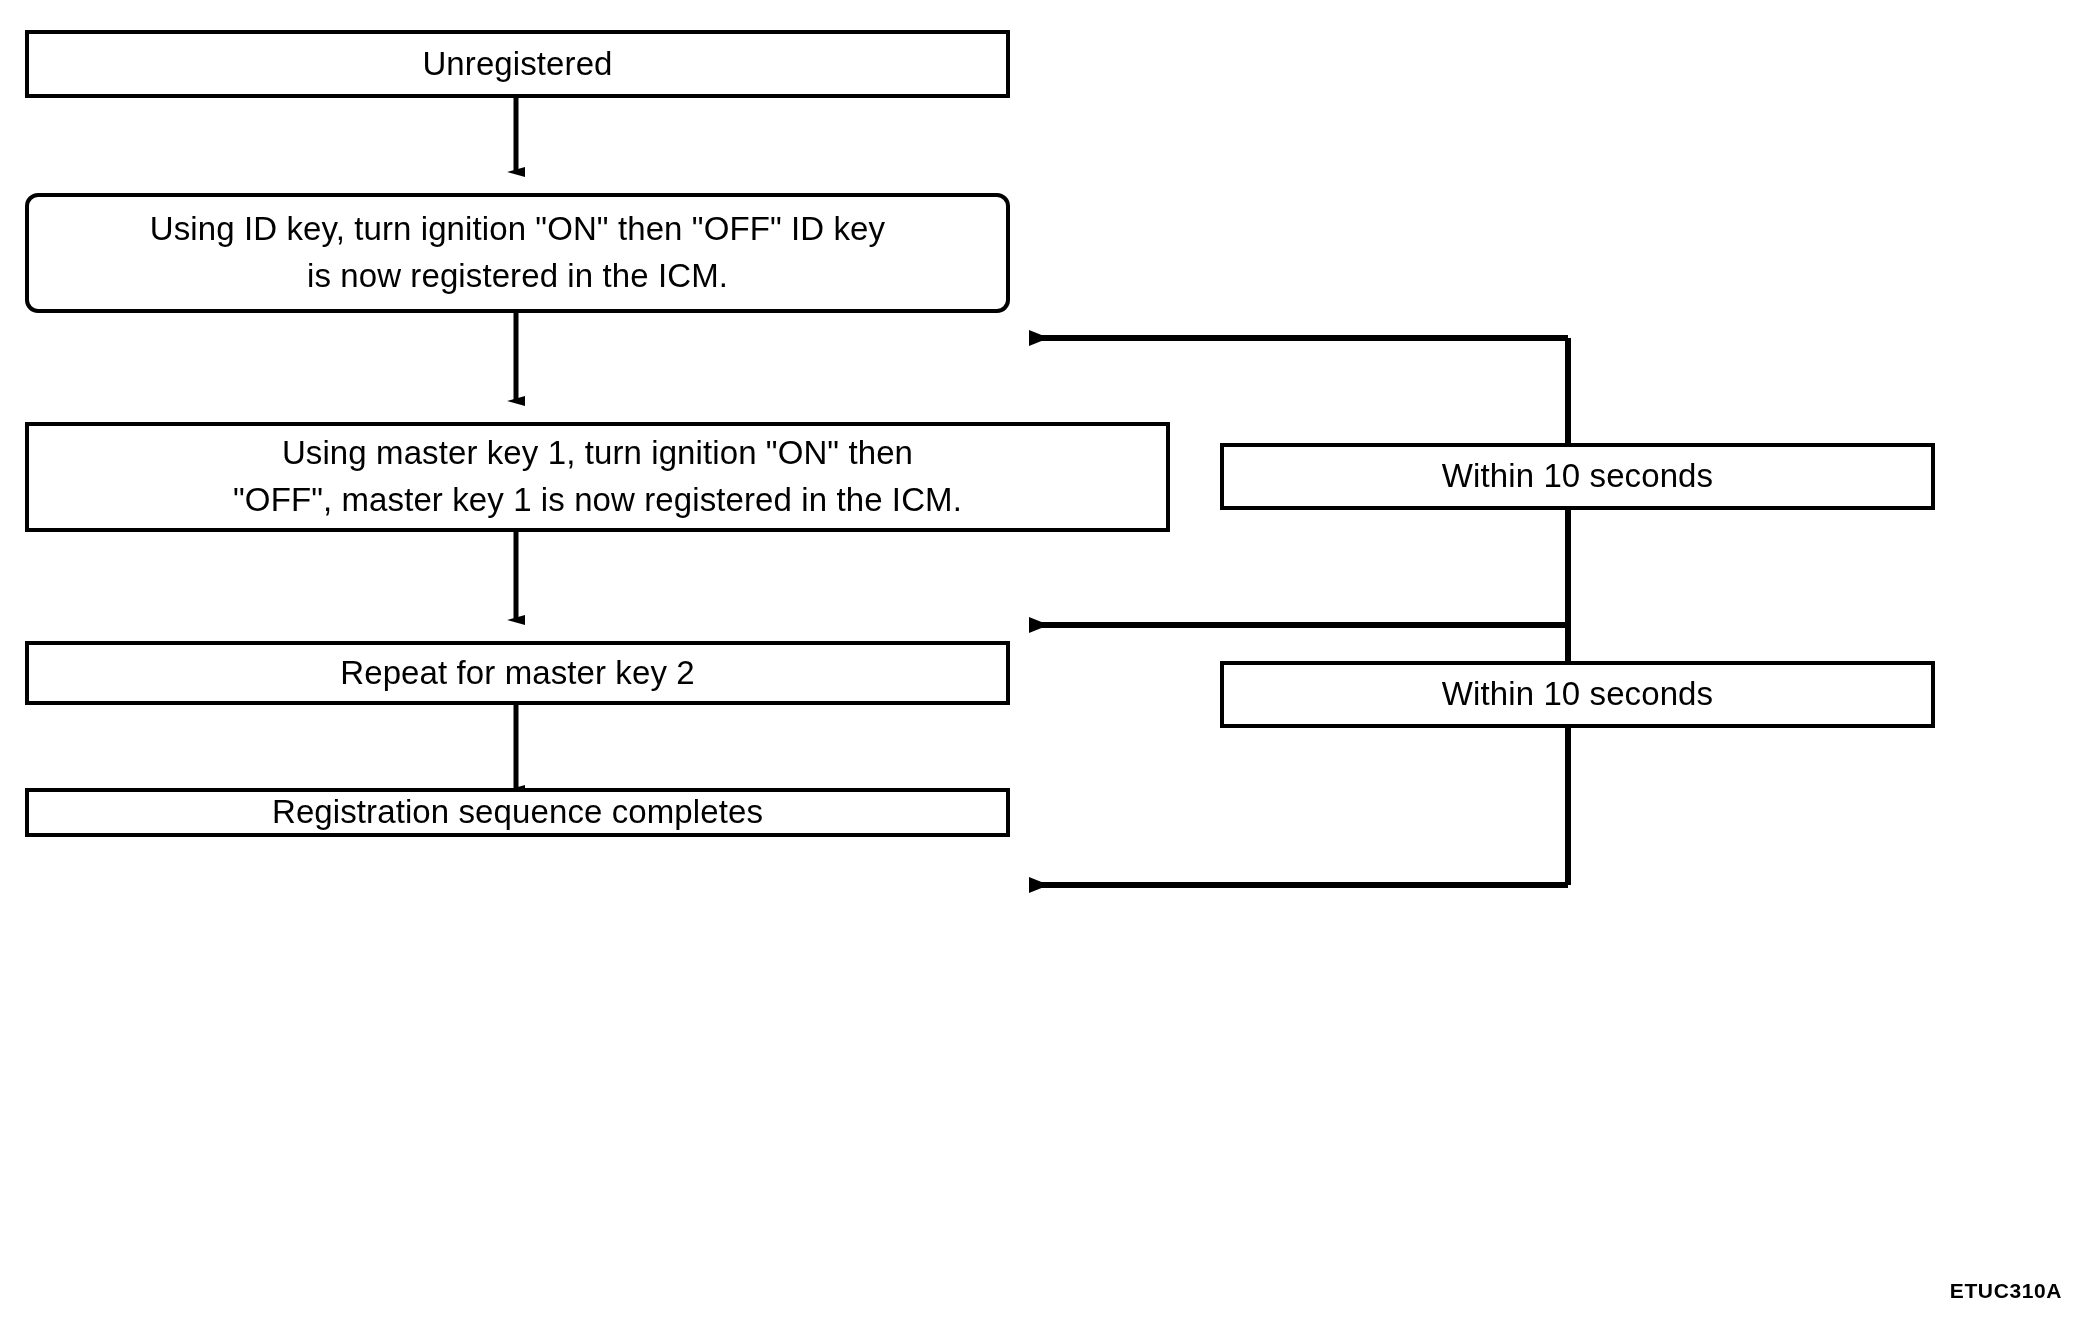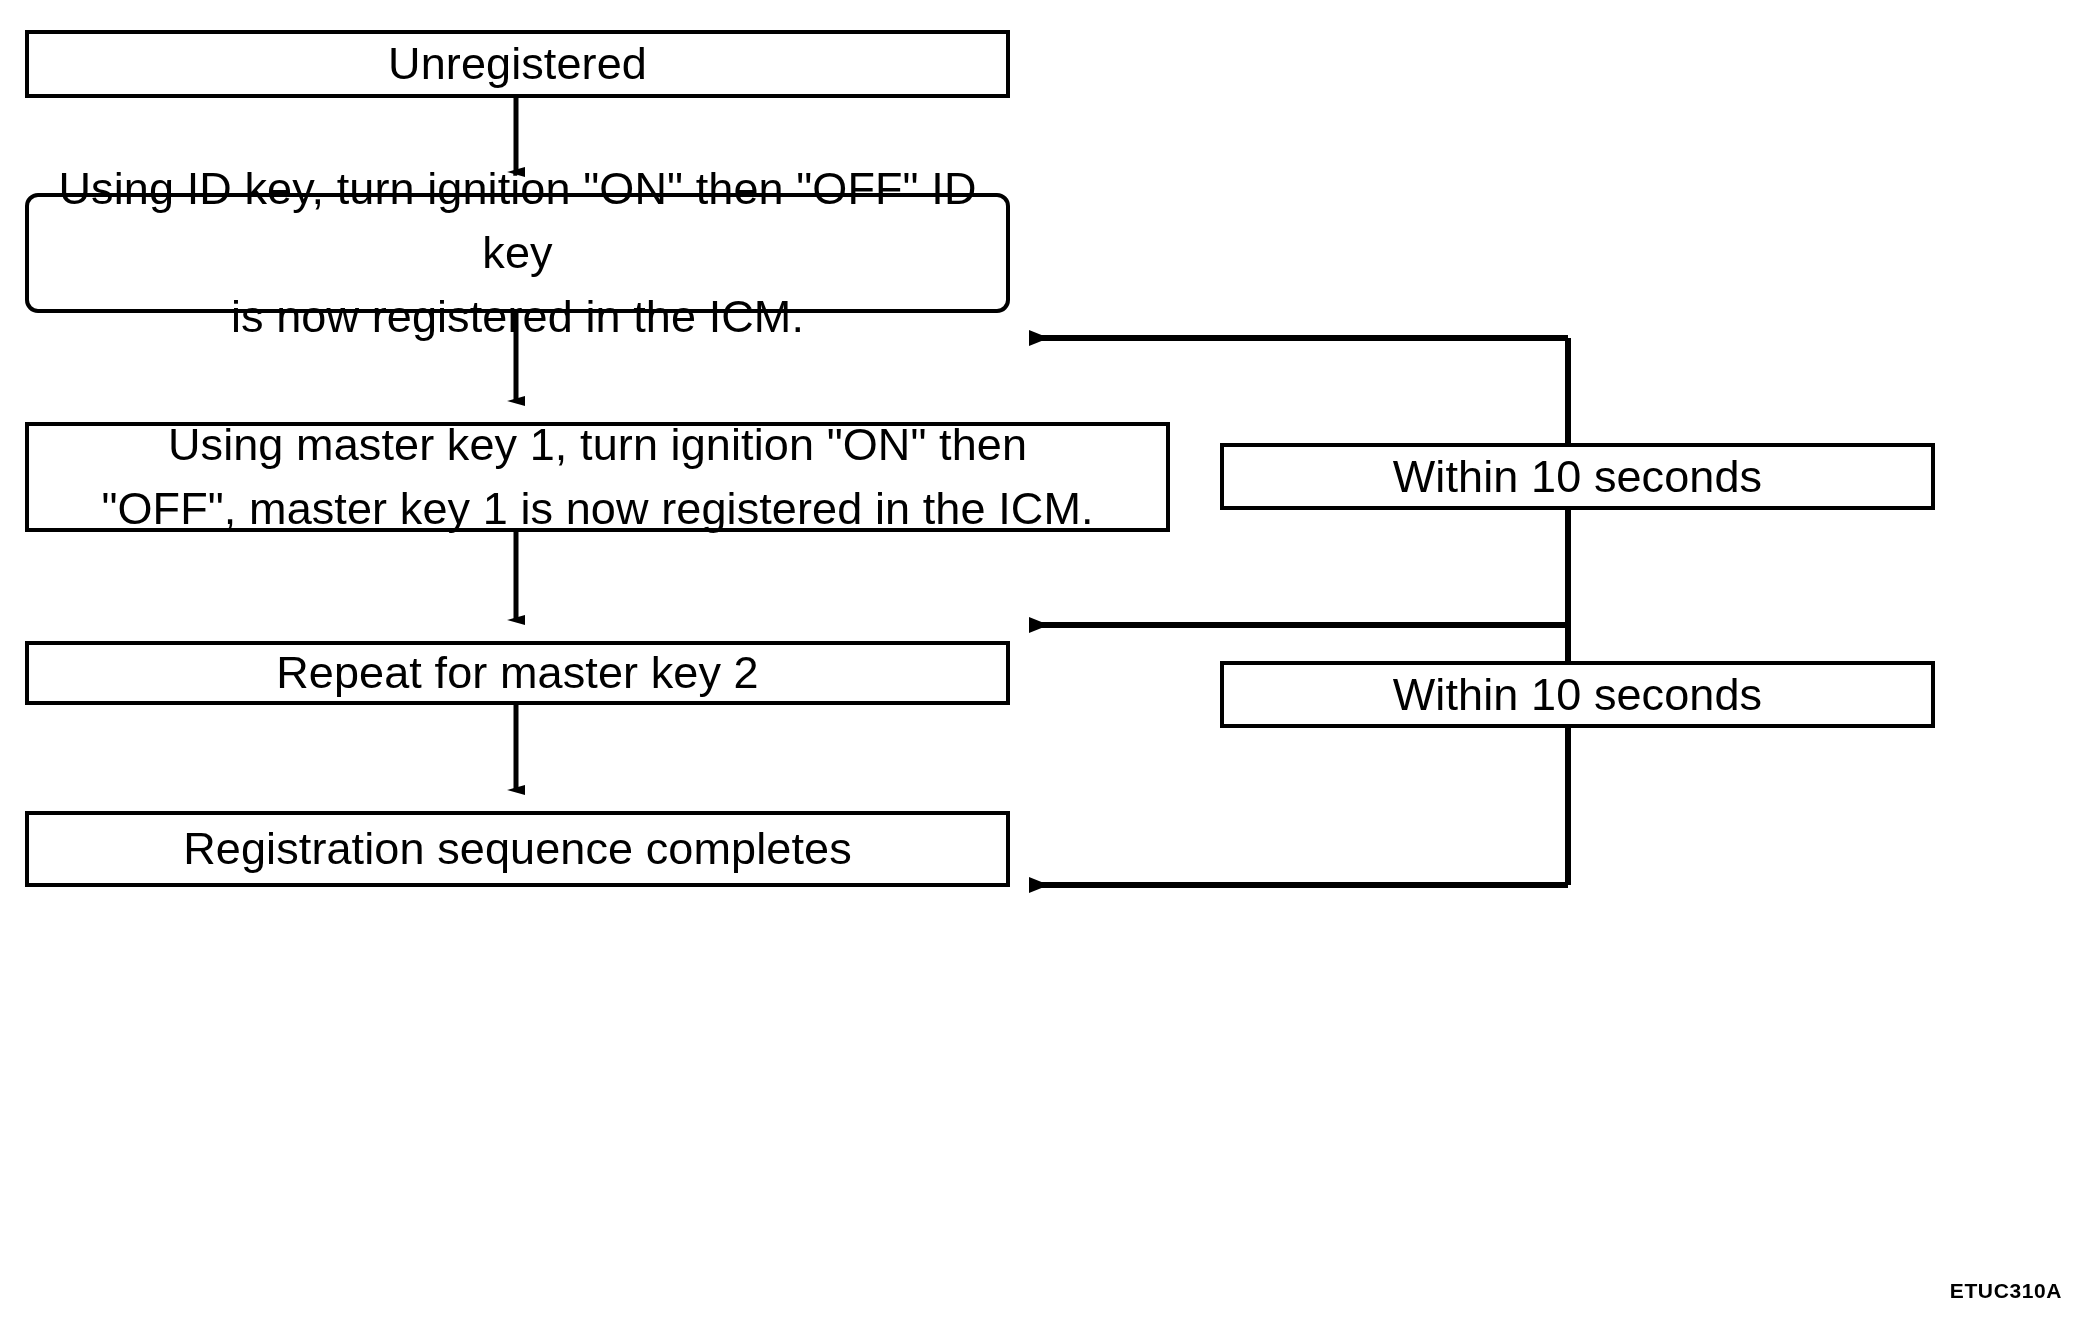--- a/index.html
+++ b/index.html
@@ -16,33 +16,33 @@
   .node{
     position:absolute;
     box-sizing:border-box;
     border:4px solid #000;
     background:#ffffff;
     display:flex;
     align-items:center;
     justify-content:center;
     text-align:center;
     line-height:1.42;
-    font-size:45px;
+    font-size:33px;
     letter-spacing:0.1px;
     padding:4px 14px;
     z-index:3;
   }
   .node span{display:block;white-space:pre-line;}
 
   
   #box-unregistered   {left:25px;  top:30px;  width:985px; height:68px;}
   #box-id-key         {left:25px;  top:193px; width:985px; height:120px;border-radius:13px;}
   #box-master-key-1   {left:25px;  top:422px; width:1145px; height:110px;}
   #box-repeat-key-2   {left:25px;  top:641px; width:985px; height:64px;}
-  #box-complete       {left:25px;  top:811px; width:985px; height:76px;justify-content:center;}
+  #box-complete       {left:25px;  top:788px; width:985px; height:49px;justify-content:center;}
 
   
   #box-within-1 {left:1220px; top:443px; width:715px; height:67px;}
   #box-within-2 {left:1220px; top:661px; width:715px; height:67px;}
 
   #ref-code{
     position:absolute;
     right:18px;
     bottom:18px;
     font-size:21px;

